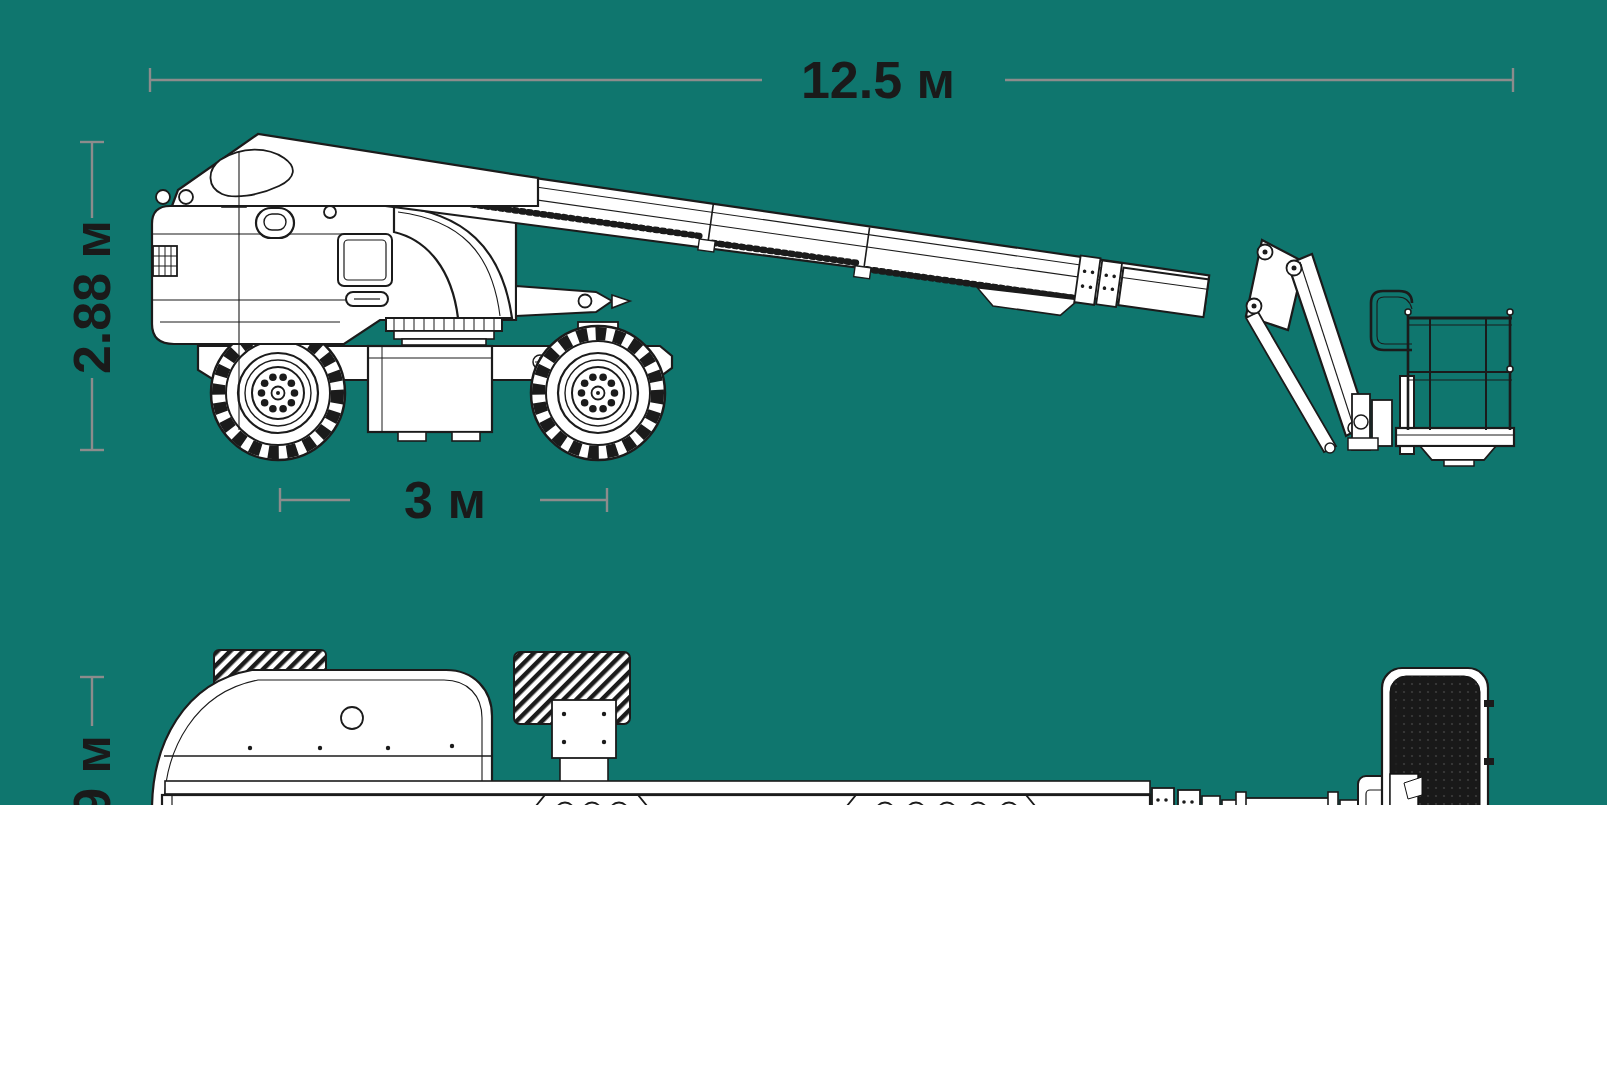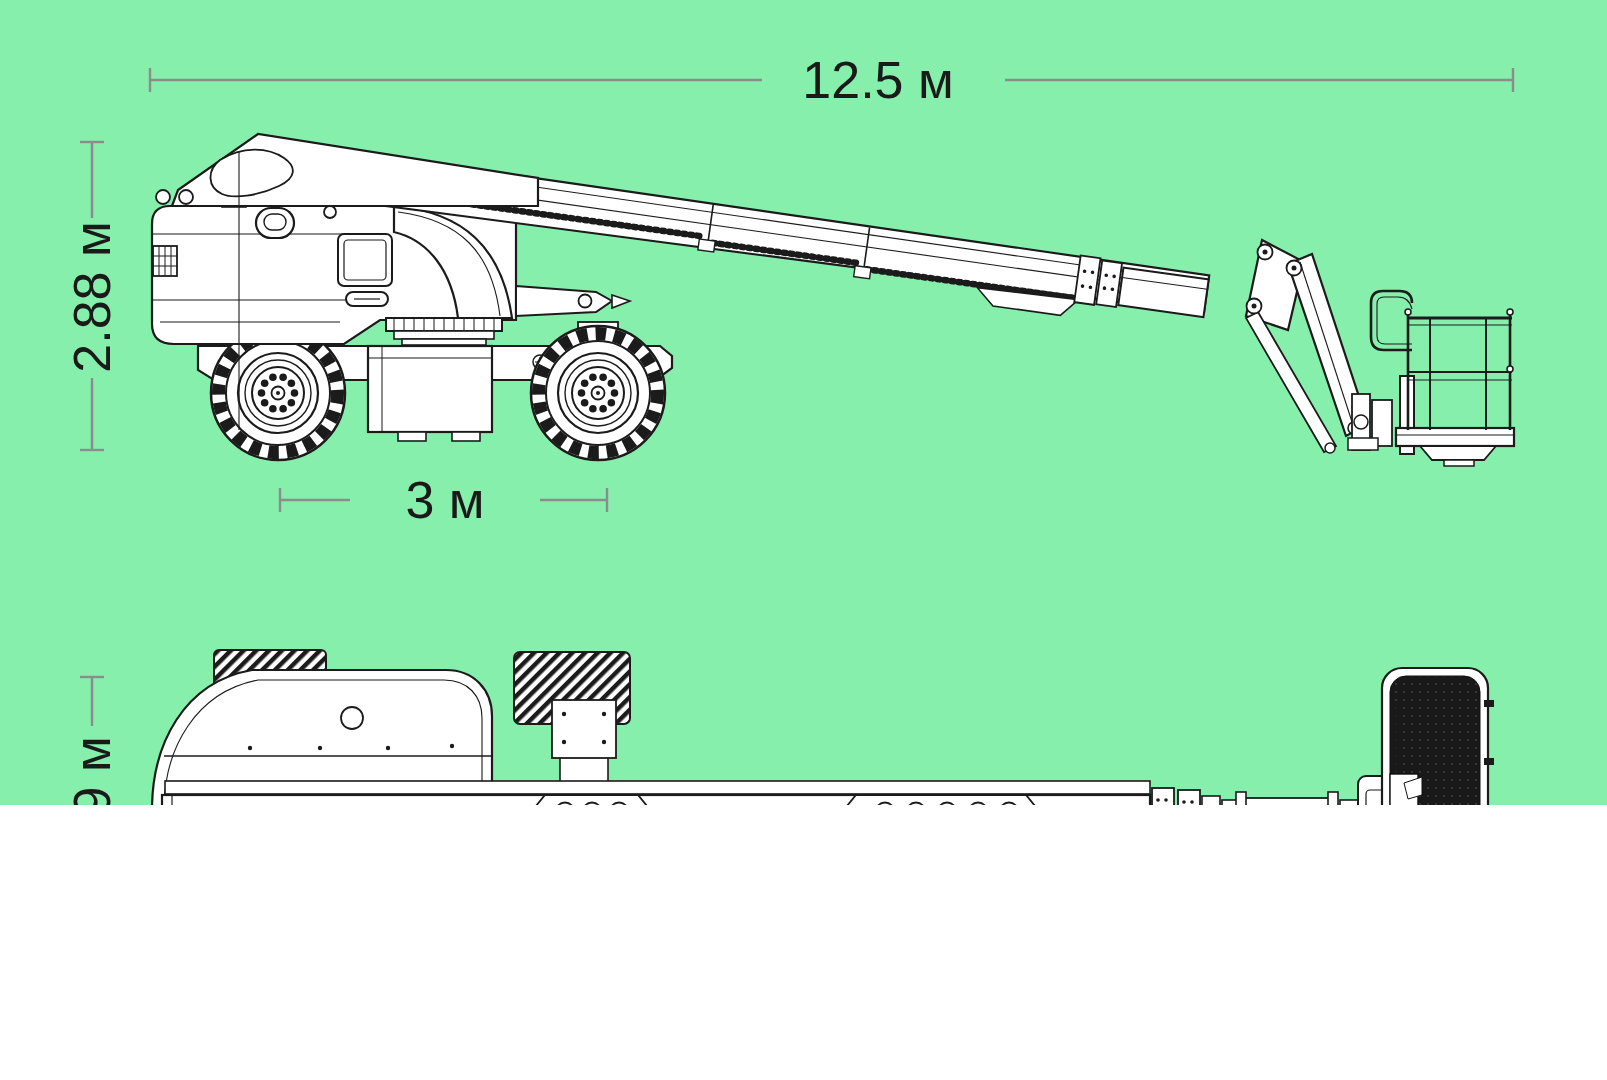--- a/index.html
+++ b/index.html
@@ -1,16 +1,16 @@
 <!DOCTYPE html>
 <html><head>
 <meta charset="utf-8">
 <style>
   html,body{margin:0;padding:0;background:#ffffff;}
-  .canvas{position:relative;width:1607px;height:805px;background:#86efac;overflow:hidden;}
+  .canvas{position:relative;width:1607px;height:805px;background:#0f766e;overflow:hidden;font-weight:bold;}
   svg{position:absolute;left:0;top:0;}
   
   .fw{fill:#ffffff;stroke:#1b1b1b;}
   .nf{fill:none;stroke:#1b1b1b;}
   .dk{fill:#1b1b1b;stroke:none;}
   .dim-line{stroke:#8c8c8c;stroke-width:2.4;fill:none;}
   .dim-label{font-family:"Liberation Sans",sans-serif;font-size:52px;fill:#1a1a1a;
              text-anchor:middle;dominant-baseline:central;}
 </style>
 </head>

